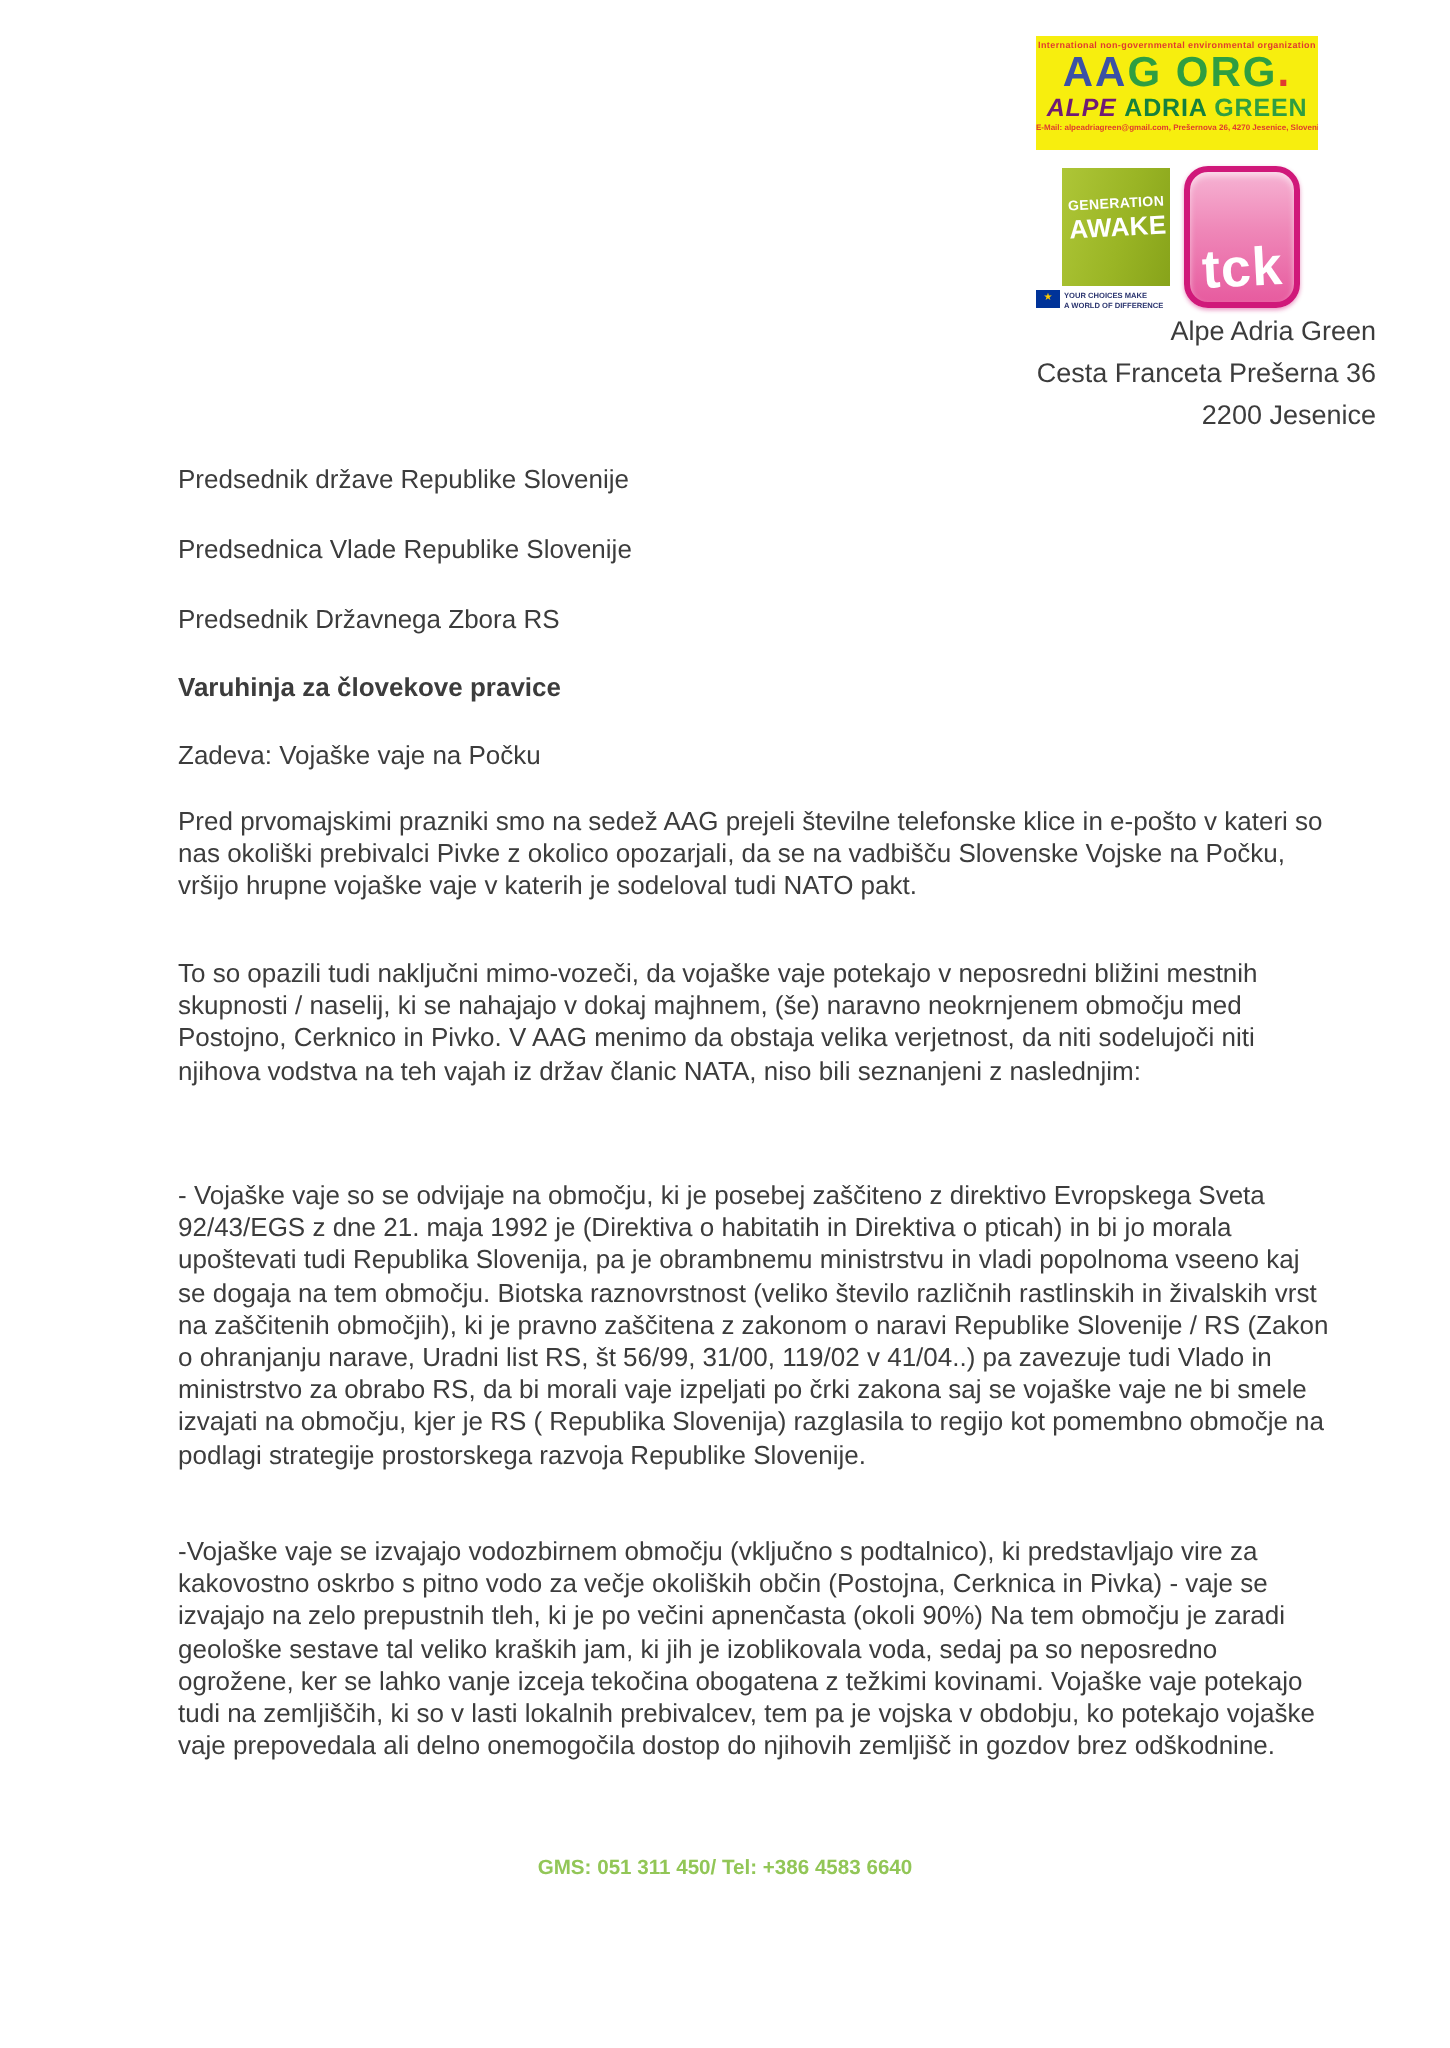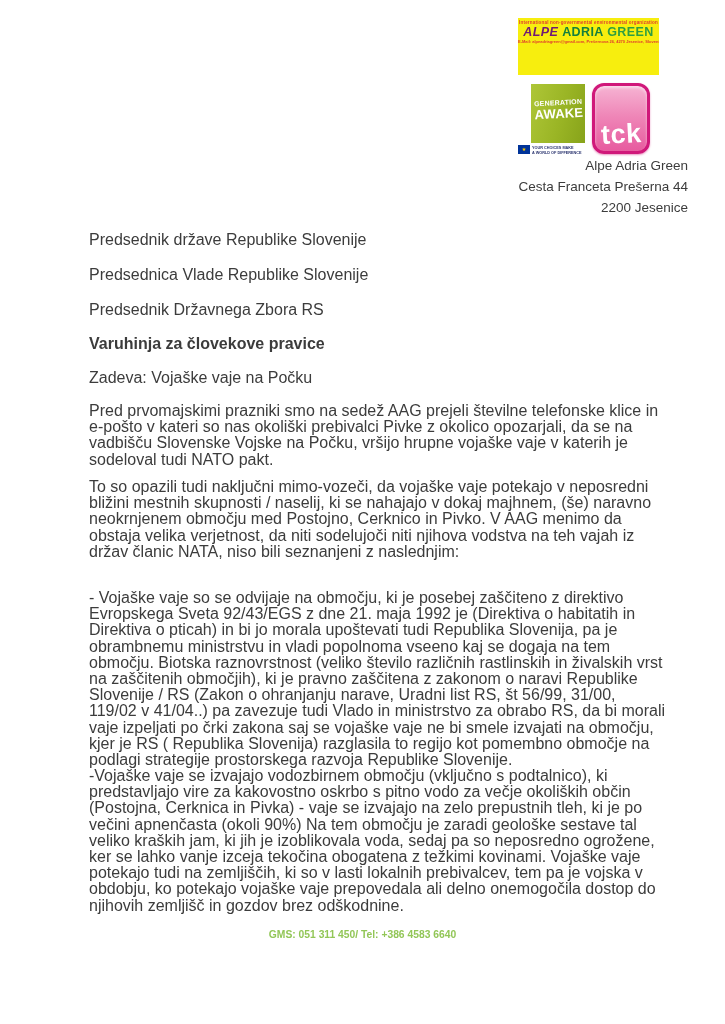--- a/index.html
+++ b/index.html
@@ -38,34 +38,35 @@
              background:linear-gradient(180deg,#f6b3d3 0%,#ef87b8 45%,#e75b9f 100%);
              box-shadow:0 1px 2px rgba(208,24,122,.45), inset 0 2px 3px rgba(255,255,255,.55);
              display:flex; align-items:flex-end; justify-content:center; overflow:hidden; }
   .tck-text { color:#ffffff; font-weight:bold; font-size:27px; line-height:30px;
               transform:rotate(-3deg); padding-bottom:2px; letter-spacing:0.5px; }
 
   .addr { position:absolute; top:155px; right:37px; text-align:right;
           font-size:13.5px; line-height:21px; color:#3c3c3c; }
 
   
-  .para { position:absolute; left:89px; width:576px; font-size:16px; line-height:16.2px; color:#3c3c3c; }
+  .para { position:absolute; left:89px; width:576px; font-size:13px; line-height:16.2px; color:#3c3c3c; }
   .r1 { top:232px; } .r2 { top:267px; } .r3 { top:302px; } .r4 { top:336px;font-weight:bold; }
   .subj { top:370px; }
   .p1 { top:403px; } .p2 { top:479px; } .p3 { top:590px; } .p4 { top:768px; }
 
   
   .footer { position:absolute; left:0; top:924px; width:725px; text-align:center;
             font-size:10.3px; line-height:21.5px; font-weight:bold; color:#92c657; }
 </style>
 </head>
 <body>
 
 <div class="aag-box">
   <div class="aag-tagline-top">International non-governmental environmental organization</div>
+  <div class="aag-title"><span class="c-blue">AA</span><span class="c-green">G</span><span class="c-green"> ORG</span><span class="c-red">.</span></div>
   <div class="aag-sub"><span class="c-purple">ALPE </span><span class="c-mblue">ADRIA </span><span class="c-green">GREEN</span></div>
   <div class="aag-tagline-bottom">E-Mail: alpeadriagreen@gmail.com, Prešernova 26, 4270 Jesenice, Slovenija</div>
 </div>
 
 <div class="ga-box">
   <div class="ga-inner">
     <div class="ga-l1">GENERATION</div>
     <div class="ga-l2">AWAKE</div>
   </div>
 </div>
@@ -77,21 +78,21 @@
     <div>A WORLD OF DIFFERENCE</div>
   </div>
 </div>
 
 <div class="tck-box">
   <div class="tck-text">tck</div>
 </div>
 
 <div class="addr">
   <div>Alpe Adria Green</div>
-  <div>Cesta Franceta Prešerna 44</div>
+  <div>Cesta Franceta Prešerna 36</div>
   <div>2200 Jesenice</div>
 </div>
 
 <div class="para r1">Predsednik države Republike Slovenije</div>
 <div class="para r2">Predsednica Vlade Republike Slovenije</div>
 <div class="para r3">Predsednik Državnega Zbora RS</div>
 <div class="para r4">Varuhinja za človekove pravice</div>
 
 <div class="para subj">Zadeva: Vojaške vaje na Počku</div>
 

